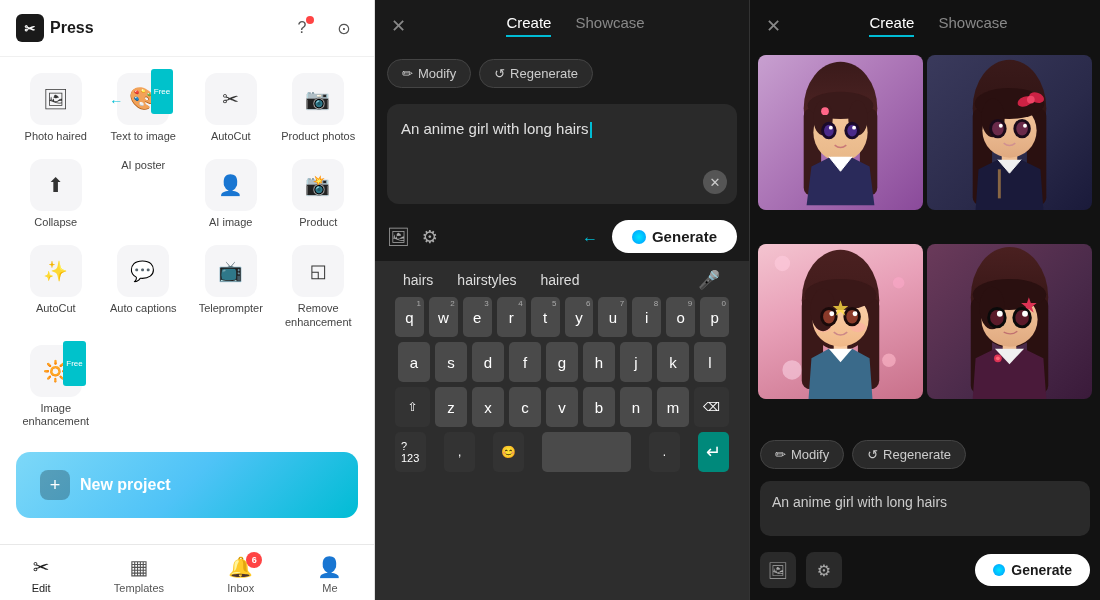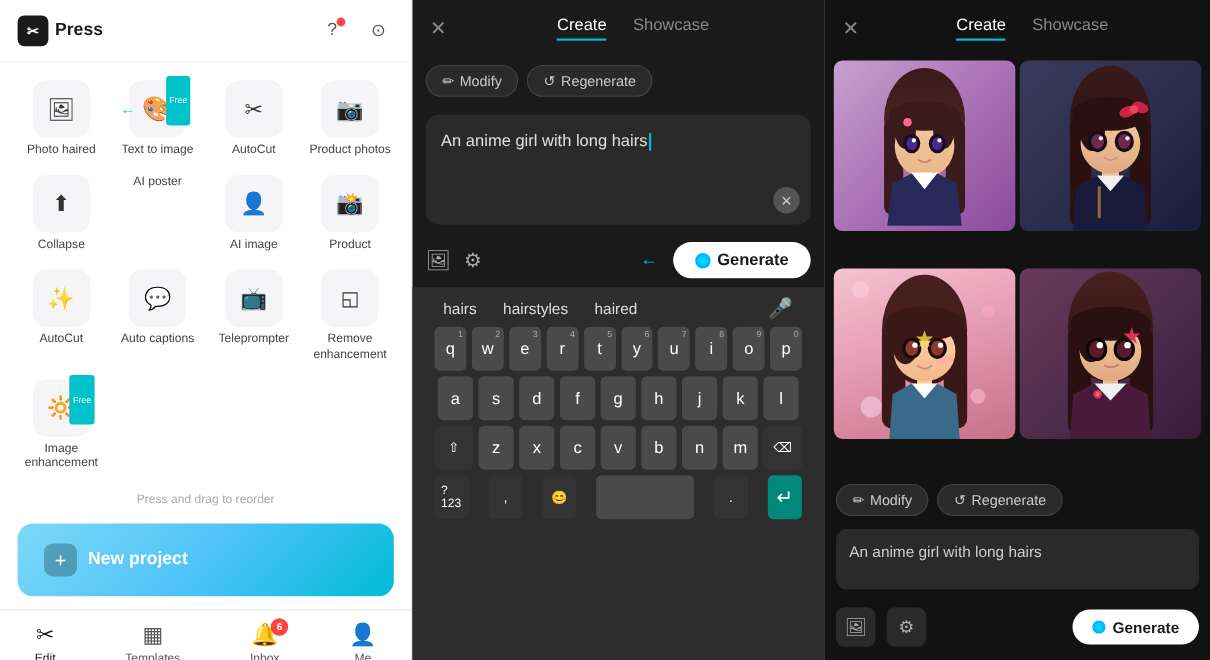--- a/index.html
+++ b/index.html
@@ -658,21 +658,20 @@
 
     <div class="tool-item">
       <div class="tool-icon-box">
         <span class="free-badge">Free</span>
         <span>🔆</span>
       </div>
       <span class="tool-label">Image enhancement</span>
     </div>
   </div>
 
-  <div class="drag-hint">Press and drag to reorder</div>
 
   <div class="new-project-btn">
     <div class="plus-circle">+</div>
     <span>New project</span>
   </div>
 
   <div class="bottom-nav">
     <div class="nav-item active">
       <span class="nav-icon">✂</span>
       <span class="nav-label">Edit</span>

